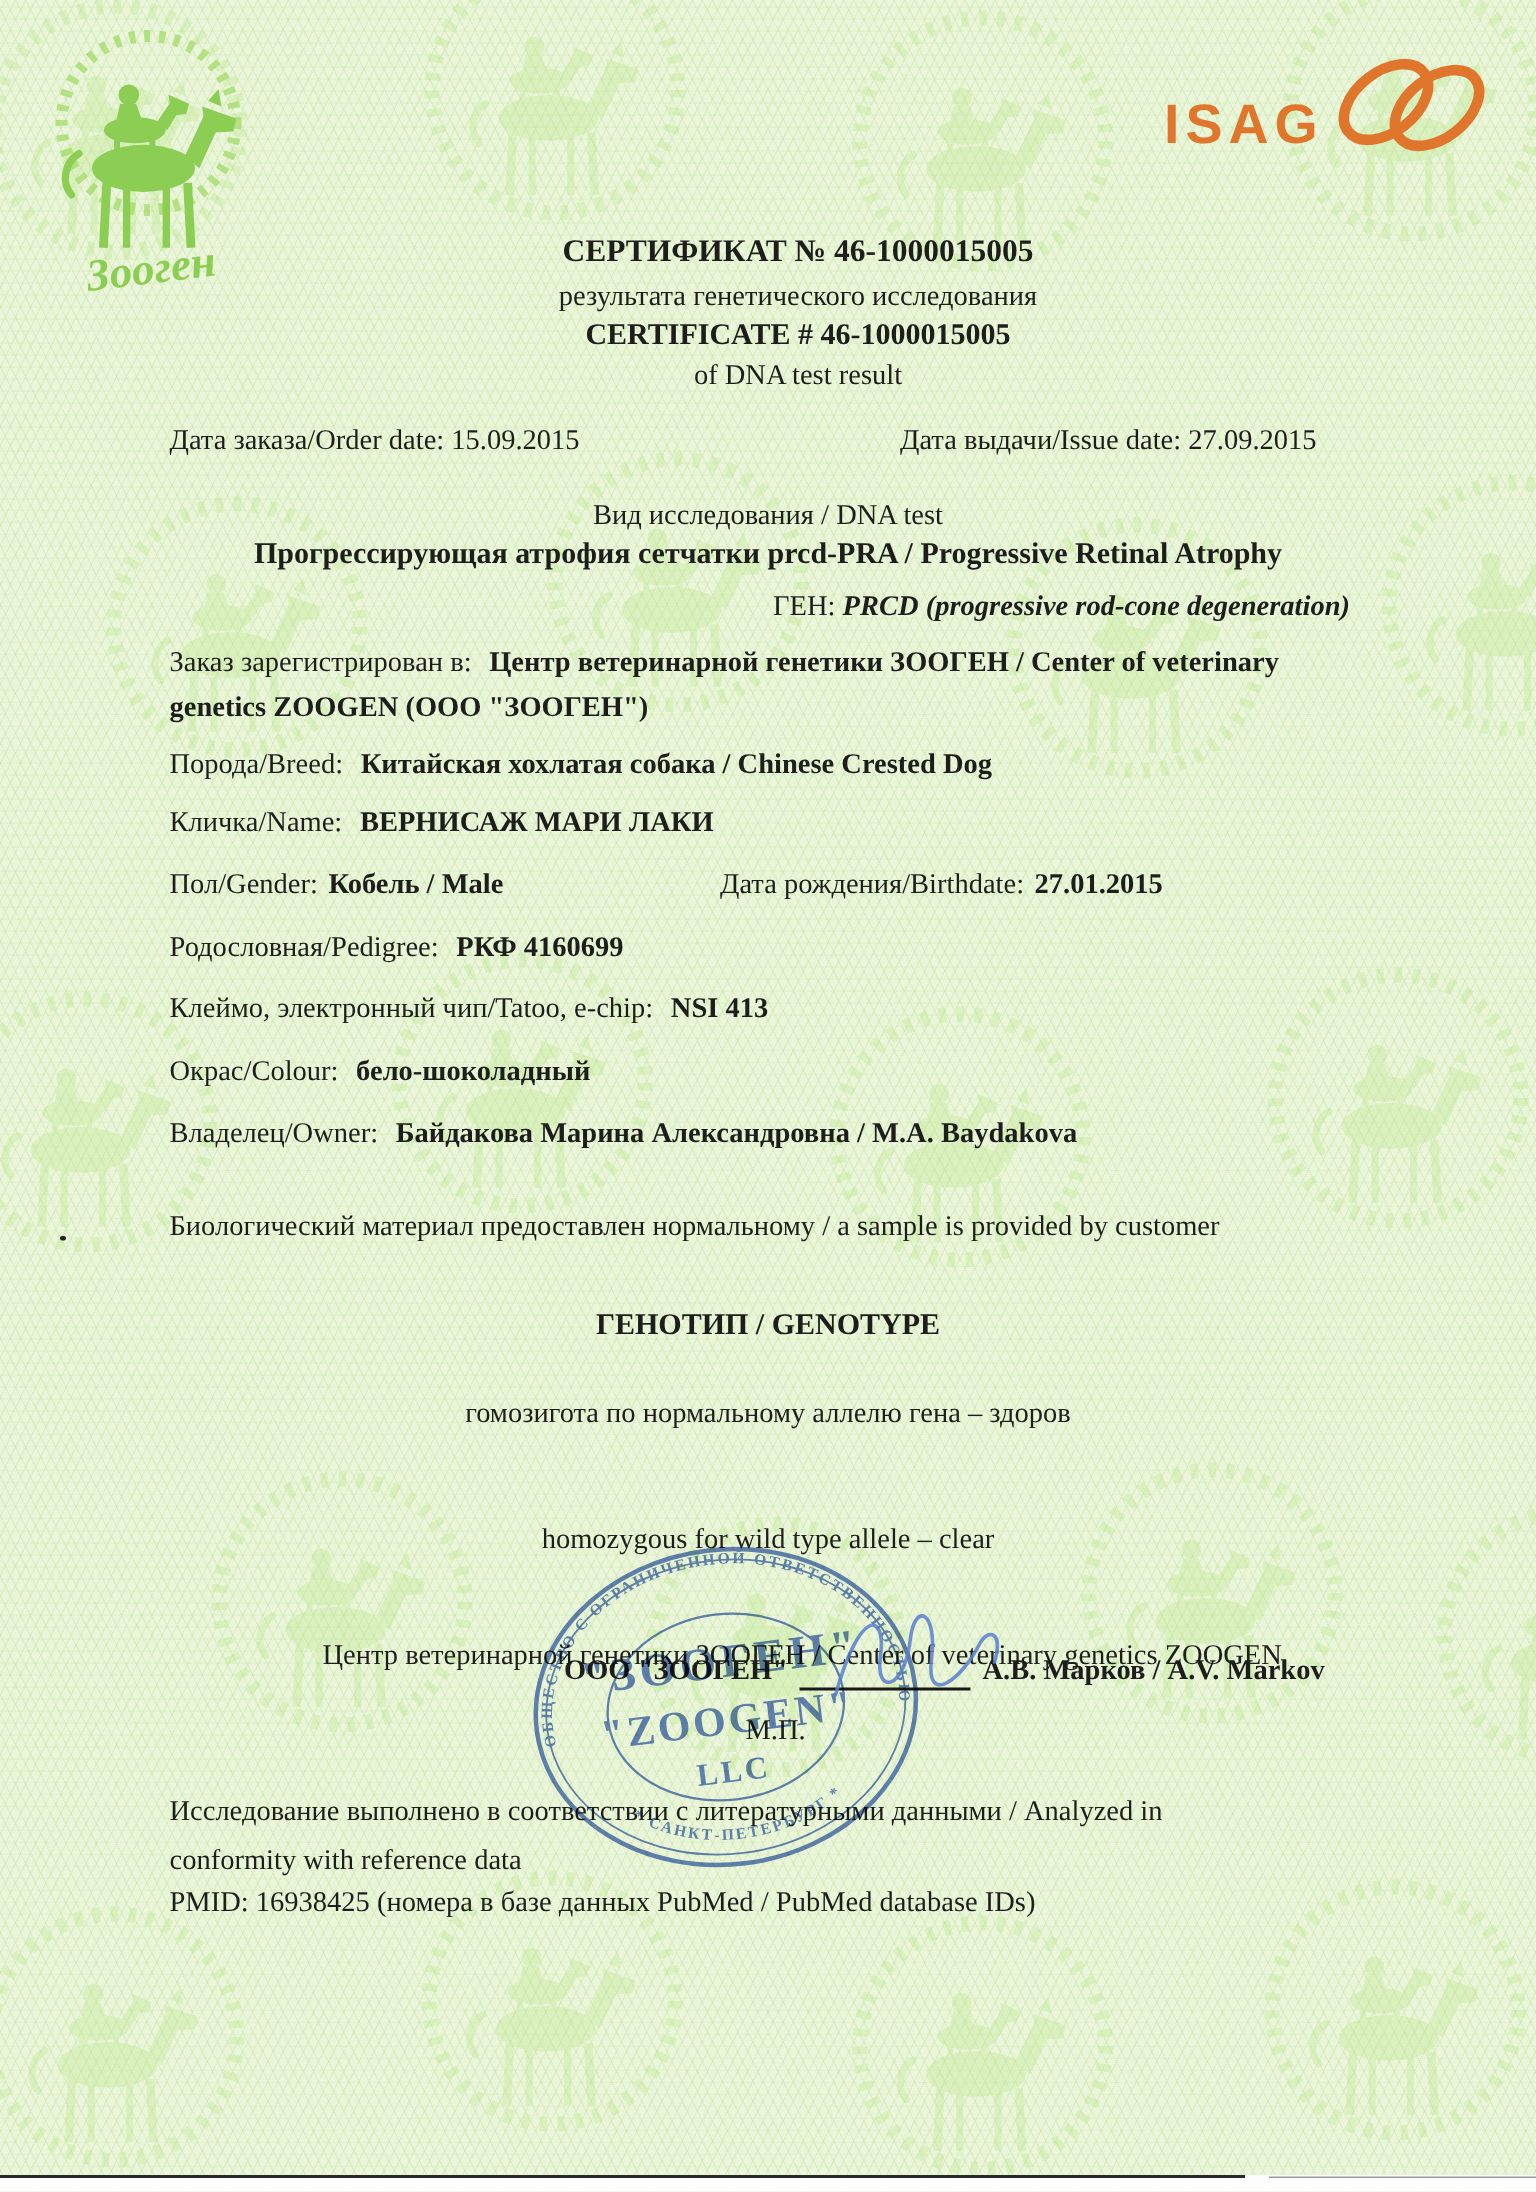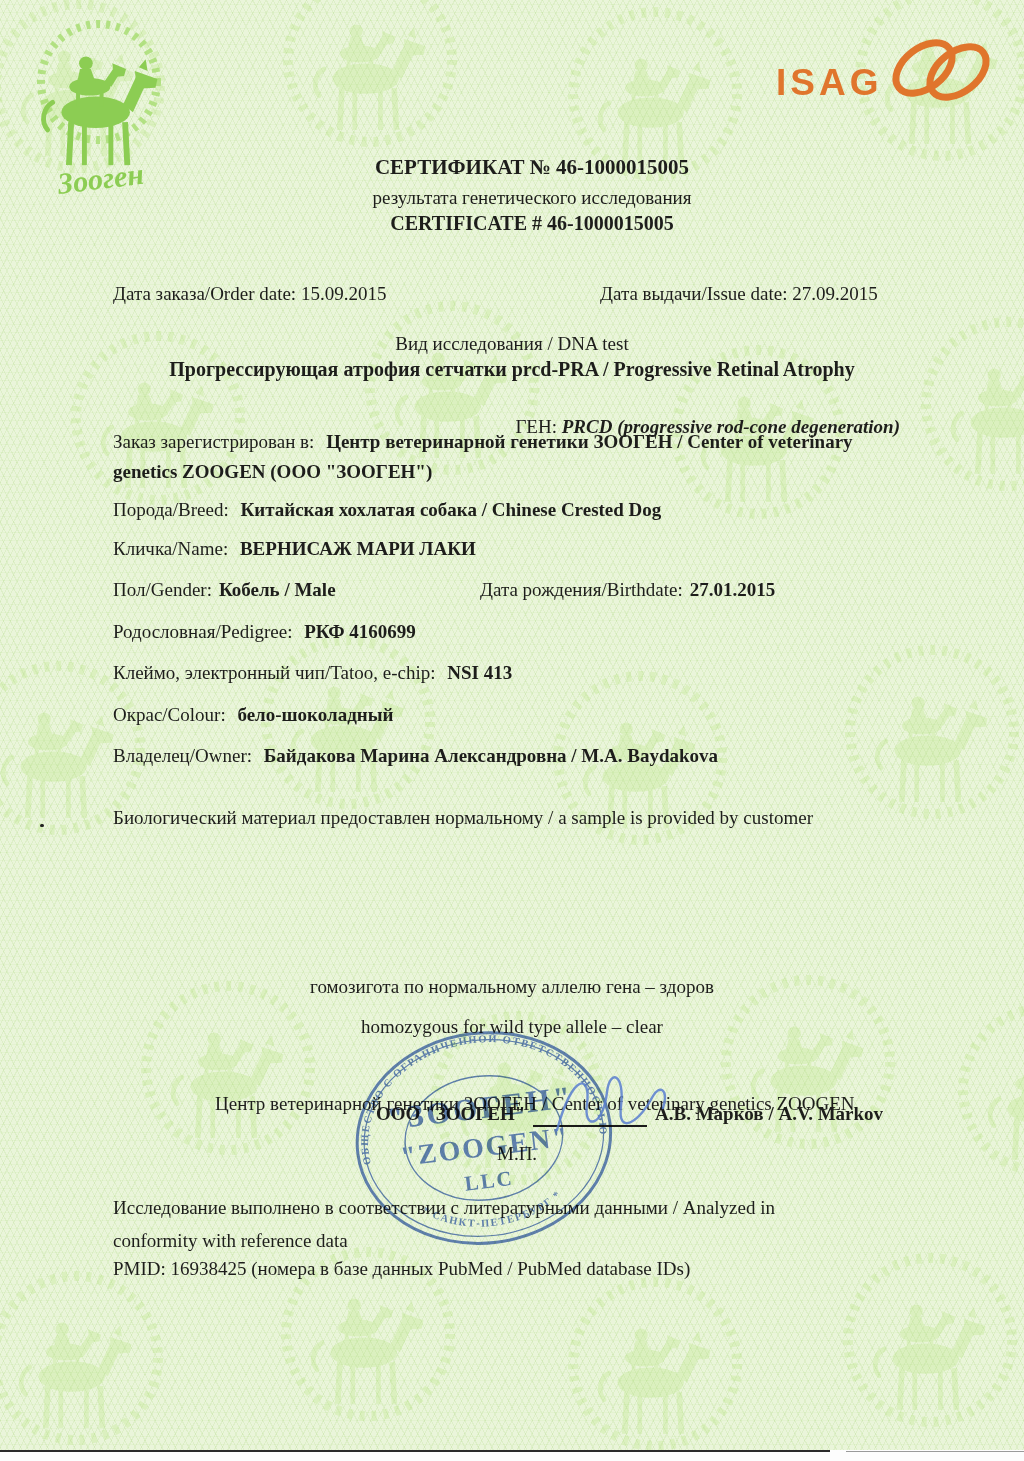--- a/index.html
+++ b/index.html
@@ -41,38 +41,38 @@
   .row .val{font-weight:bold;margin-left:7px}
   .c{left:0;right:0;text-align:center}
   .bi{font-weight:bold;font-style:italic}
 
   .dates{top:283px;left:0;right:0}
   .dates .order{position:absolute;left:113px;top:0}
   .dates .issue{position:absolute;left:600px;top:0}
 
   .kind{top:333px}
   .testname{top:358px;font-size:20px;font-weight:bold}
-  .gene{top:416px;left:auto;right:124px;text-align:right}
+  .gene{top:394px;left:auto;right:124px;text-align:right}
 
   .reg1{top:431px}
   .reg2{top:461px;font-weight:bold}
   .breed{top:499px}
   .dogname{top:538px}
   .gender{top:579px;left:0;right:0}
   .gender .g1{position:absolute;left:113px;top:0}
   .gender .g2{position:absolute;left:480px;top:0}
   .pedigree{top:621px}
   .chip{top:662px}
   .colour{top:704px}
   .owner{top:745px}
   .sample{top:807px}
 
   .gheading{top:872px;font-size:20px;font-weight:bold}
   .nn{top:924px;font-size:30px;font-weight:bold;letter-spacing:1px}
-  .desc-ru{top:976px}
+  .desc-ru{top:932px}
   .desc-en{top:1016px}
 
   .orgline{top:1093px;left:215px}
   .sigrow{top:1103px;left:0;right:0;height:30px}
   .company{position:absolute;left:376px;top:0;font-size:19px;font-weight:bold}
   .sig-line{position:absolute;left:533px;top:22px;width:114px;border-bottom:2px solid #1a1a1a}
   .signer{position:absolute;left:655px;top:0;font-size:19px;font-weight:bold}
   .mp{top:1143px;left:497px;font-weight:normal}
 
   .f1{top:1197px}
@@ -204,20 +204,21 @@
         <g fill="none" stroke="var(--isag-orange)" stroke-width="7" stroke-linecap="round">
           <ellipse cx="52" cy="52" rx="32" ry="20" transform="rotate(-38 52 52)"></ellipse>
           <ellipse cx="86" cy="56" rx="32" ry="20" transform="rotate(-38 86 56)"></ellipse>
         </g>
       </svg>
     </div>
 
     <div class="tline t-ru">СЕРТИФИКАТ № 46-1000015005</div>
     <div class="tline t-sub">результата генетического исследования</div>
     <div class="tline t-en">CERTIFICATE # 46-1000015005</div>
+    <div class="tline t-en-sub">of DNA test result</div>
 
     <div class="row dates">
       <span class="order"><span class="lbl">Дата заказа/Order date:</span> <span>15.09.2015</span></span>
       <span class="issue"><span class="lbl">Дата выдачи/Issue date:</span> <span>27.09.2015</span></span>
     </div>
 
     <div class="row c kind">Вид исследования / DNA test</div>
     <div class="row c testname">Прогрессирующая атрофия сетчатки prcd-PRA / Progressive Retinal Atrophy</div>
     <div class="row gene">
       <span class="lbl">ГЕН:</span>
@@ -253,20 +254,21 @@
     <div class="row colour">
       <span class="lbl">Окрас/Colour:</span>
       <span class="val">бело-шоколадный</span>
     </div>
     <div class="row owner">
       <span class="lbl">Владелец/Owner:</span>
       <span class="val">Байдакова Марина Александровна / M.A. Baydakova</span>
     </div>
     <div class="row sample">Биологический материал предоставлен нормальному / a sample is provided by customer</div>
 
+    <div class="row c gheading">ГЕНОТИП / GENOTYPE</div>
     <div class="row c desc-ru">гомозигота по нормальному аллелю гена – здоров</div>
     <div class="row c desc-en">homozygous for wild type allele – clear</div>
 
     <div class="row orgline">Центр ветеринарной генетики ЗООГЕН / Center of veterinary genetics ZOOGEN</div>
     <div class="row sigrow">
       <span class="company">ООО "ЗООГЕН"</span>
       <span class="sig-line"></span>
       <span class="signer">А.В. Марков / A.V. Markov</span>
     </div>
     <div class="row mp">М.П.</div>

